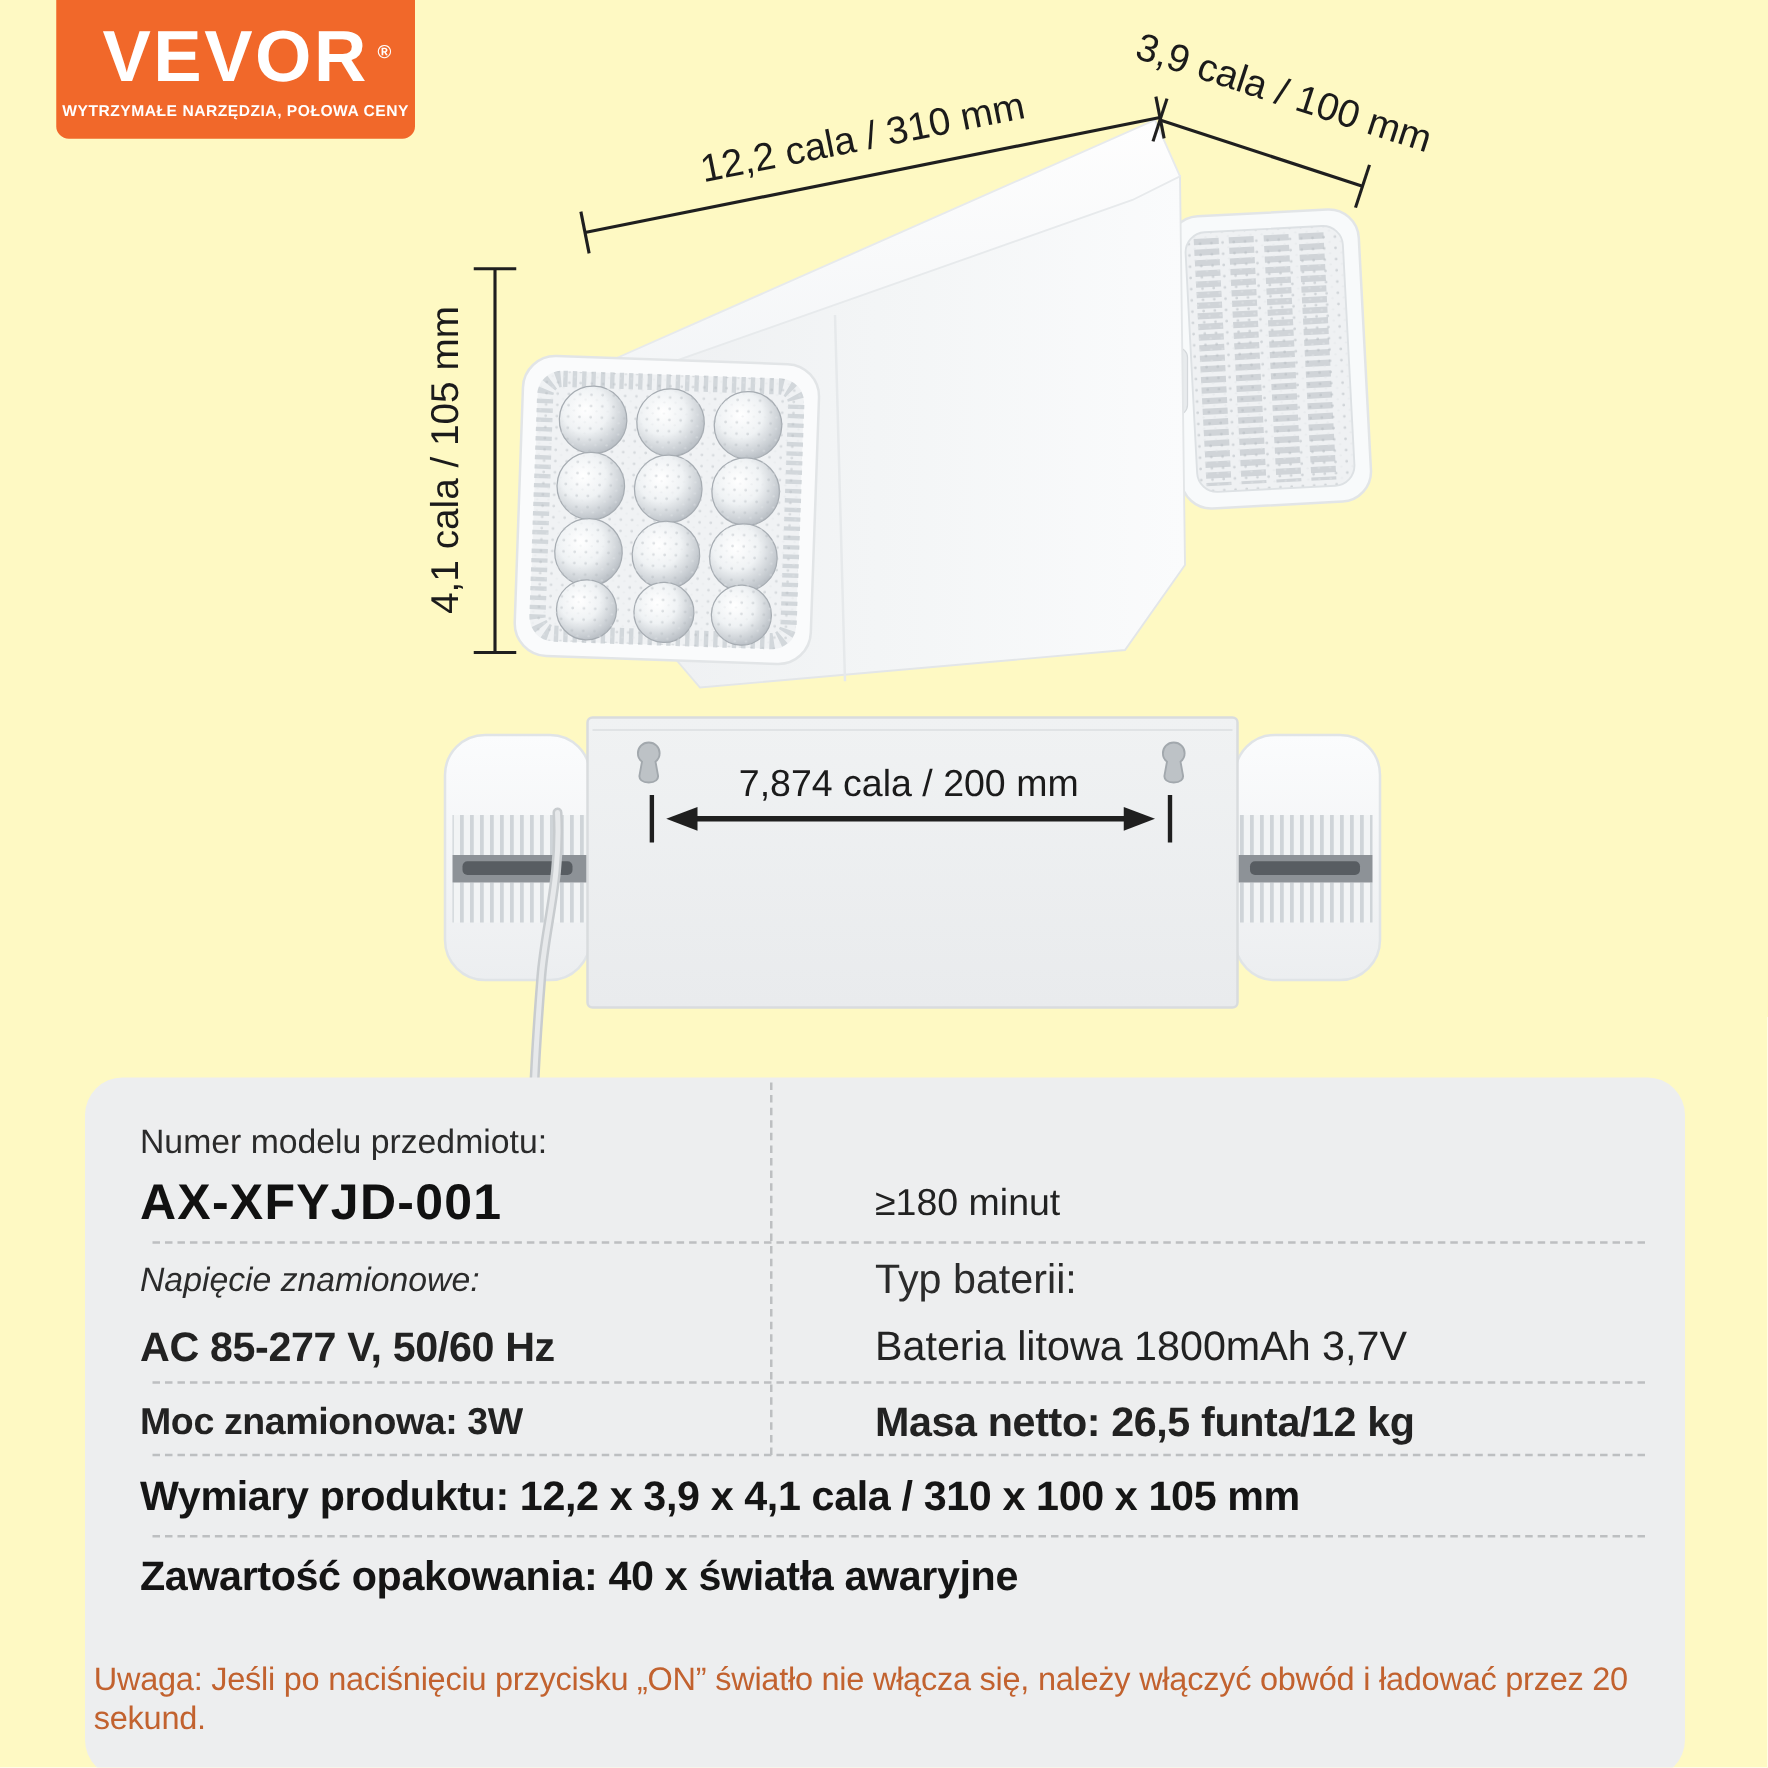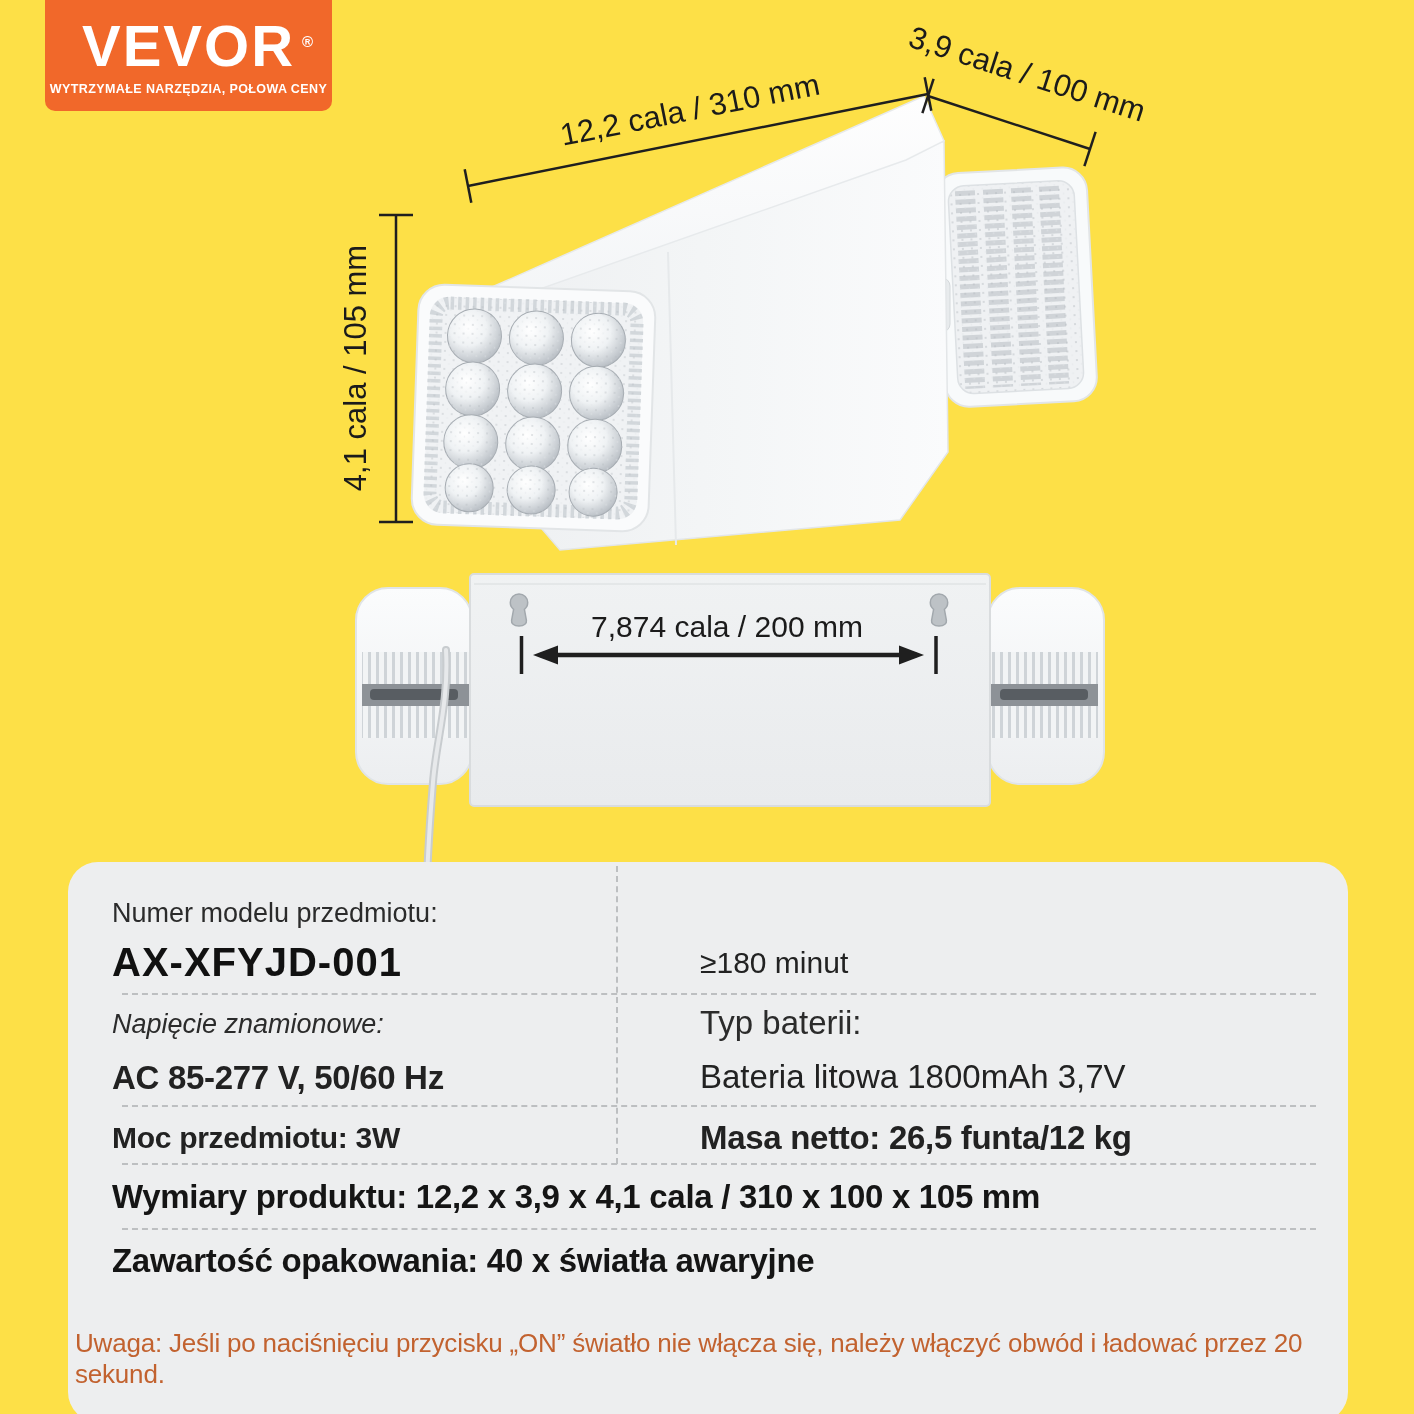--- a/index.html
+++ b/index.html
@@ -1,18 +1,18 @@
 <!DOCTYPE html>
 <html><head>
 <meta charset="utf-8">
 <style>
   html,body{margin:0;padding:0;background:#ffffff;}
   body{width:1414px;height:1414px;overflow:hidden;
        font-family:"Liberation Sans","DejaVu Sans",sans-serif;color:#1f1f1f;}
-  #canvas{position:relative;width:1414px;height:1414px;background:#fde047;}
+  #canvas{position:relative;width:1414px;height:1414px;background:#fef9c3;}
 
   
   .logo{position:absolute;left:45px;top:0;width:287px;height:111px;
         border-radius:0 0 10px 10px;display:flex;flex-direction:column;
         align-items:center;justify-content:center;}
   .logo-word{font-weight:800;font-size:58px;line-height:58px;color:#fff;
              letter-spacing:2px;position:relative;margin-top:2px;}
   .logo-reg{position:absolute;top:-4px;right:-20px;font-size:15px;font-weight:700;}
   .logo-tag{font-size:12.5px;font-weight:700;color:#fff;letter-spacing:.4px;
             margin-top:7px;white-space:nowrap;}
@@ -212,21 +212,21 @@
     <div class="cell val-model" style="left:44px;top:78px;">AX-XFYJD-001</div>
 
     <div class="cell val-reg" style="left:632px;top:84px;">≥180 minut</div>
 
     <div class="cell lbl-sm" style="left:44px;top:147px;font-style:italic;">Napięcie znamionowe:</div>
     <div class="cell val-md" style="left:44px;top:197px;">AC 85-277 V, 50/60 Hz</div>
 
     <div class="cell lbl-lg" style="left:632px;top:142px;">Typ baterii:</div>
     <div class="cell val-plain" style="left:632px;top:196px;">Bateria litowa 1800mAh 3,7V</div>
 
-    <div class="cell val-md" style="left:44px;top:259px;font-size:30px;">Moc przedmiotu: 3W</div>
+    <div class="cell val-md" style="left:44px;top:259px;font-size:30px;">Moc znamionowa: 3W</div>
     <div class="cell val-md" style="left:632px;top:257px;">Masa netto: 26,5 funta/12 kg</div>
 
     <div class="cell row-wide" style="left:44px;top:316px;">Wymiary produktu: 12,2 x 3,9 x 4,1 cala / 310 x 100 x 105 mm</div>
     <div class="cell row-wide" style="left:44px;top:380px;">Zawartość opakowania: 40 x światła awaryjne</div>
   </div>
 
   <div class="note" style="color:#C2622F;">Uwaga: Jeśli po naciśnięciu przycisku „ON” światło nie włącza się, należy włączyć obwód i ładować przez 20 sekund.</div>
 
 </div>
 

